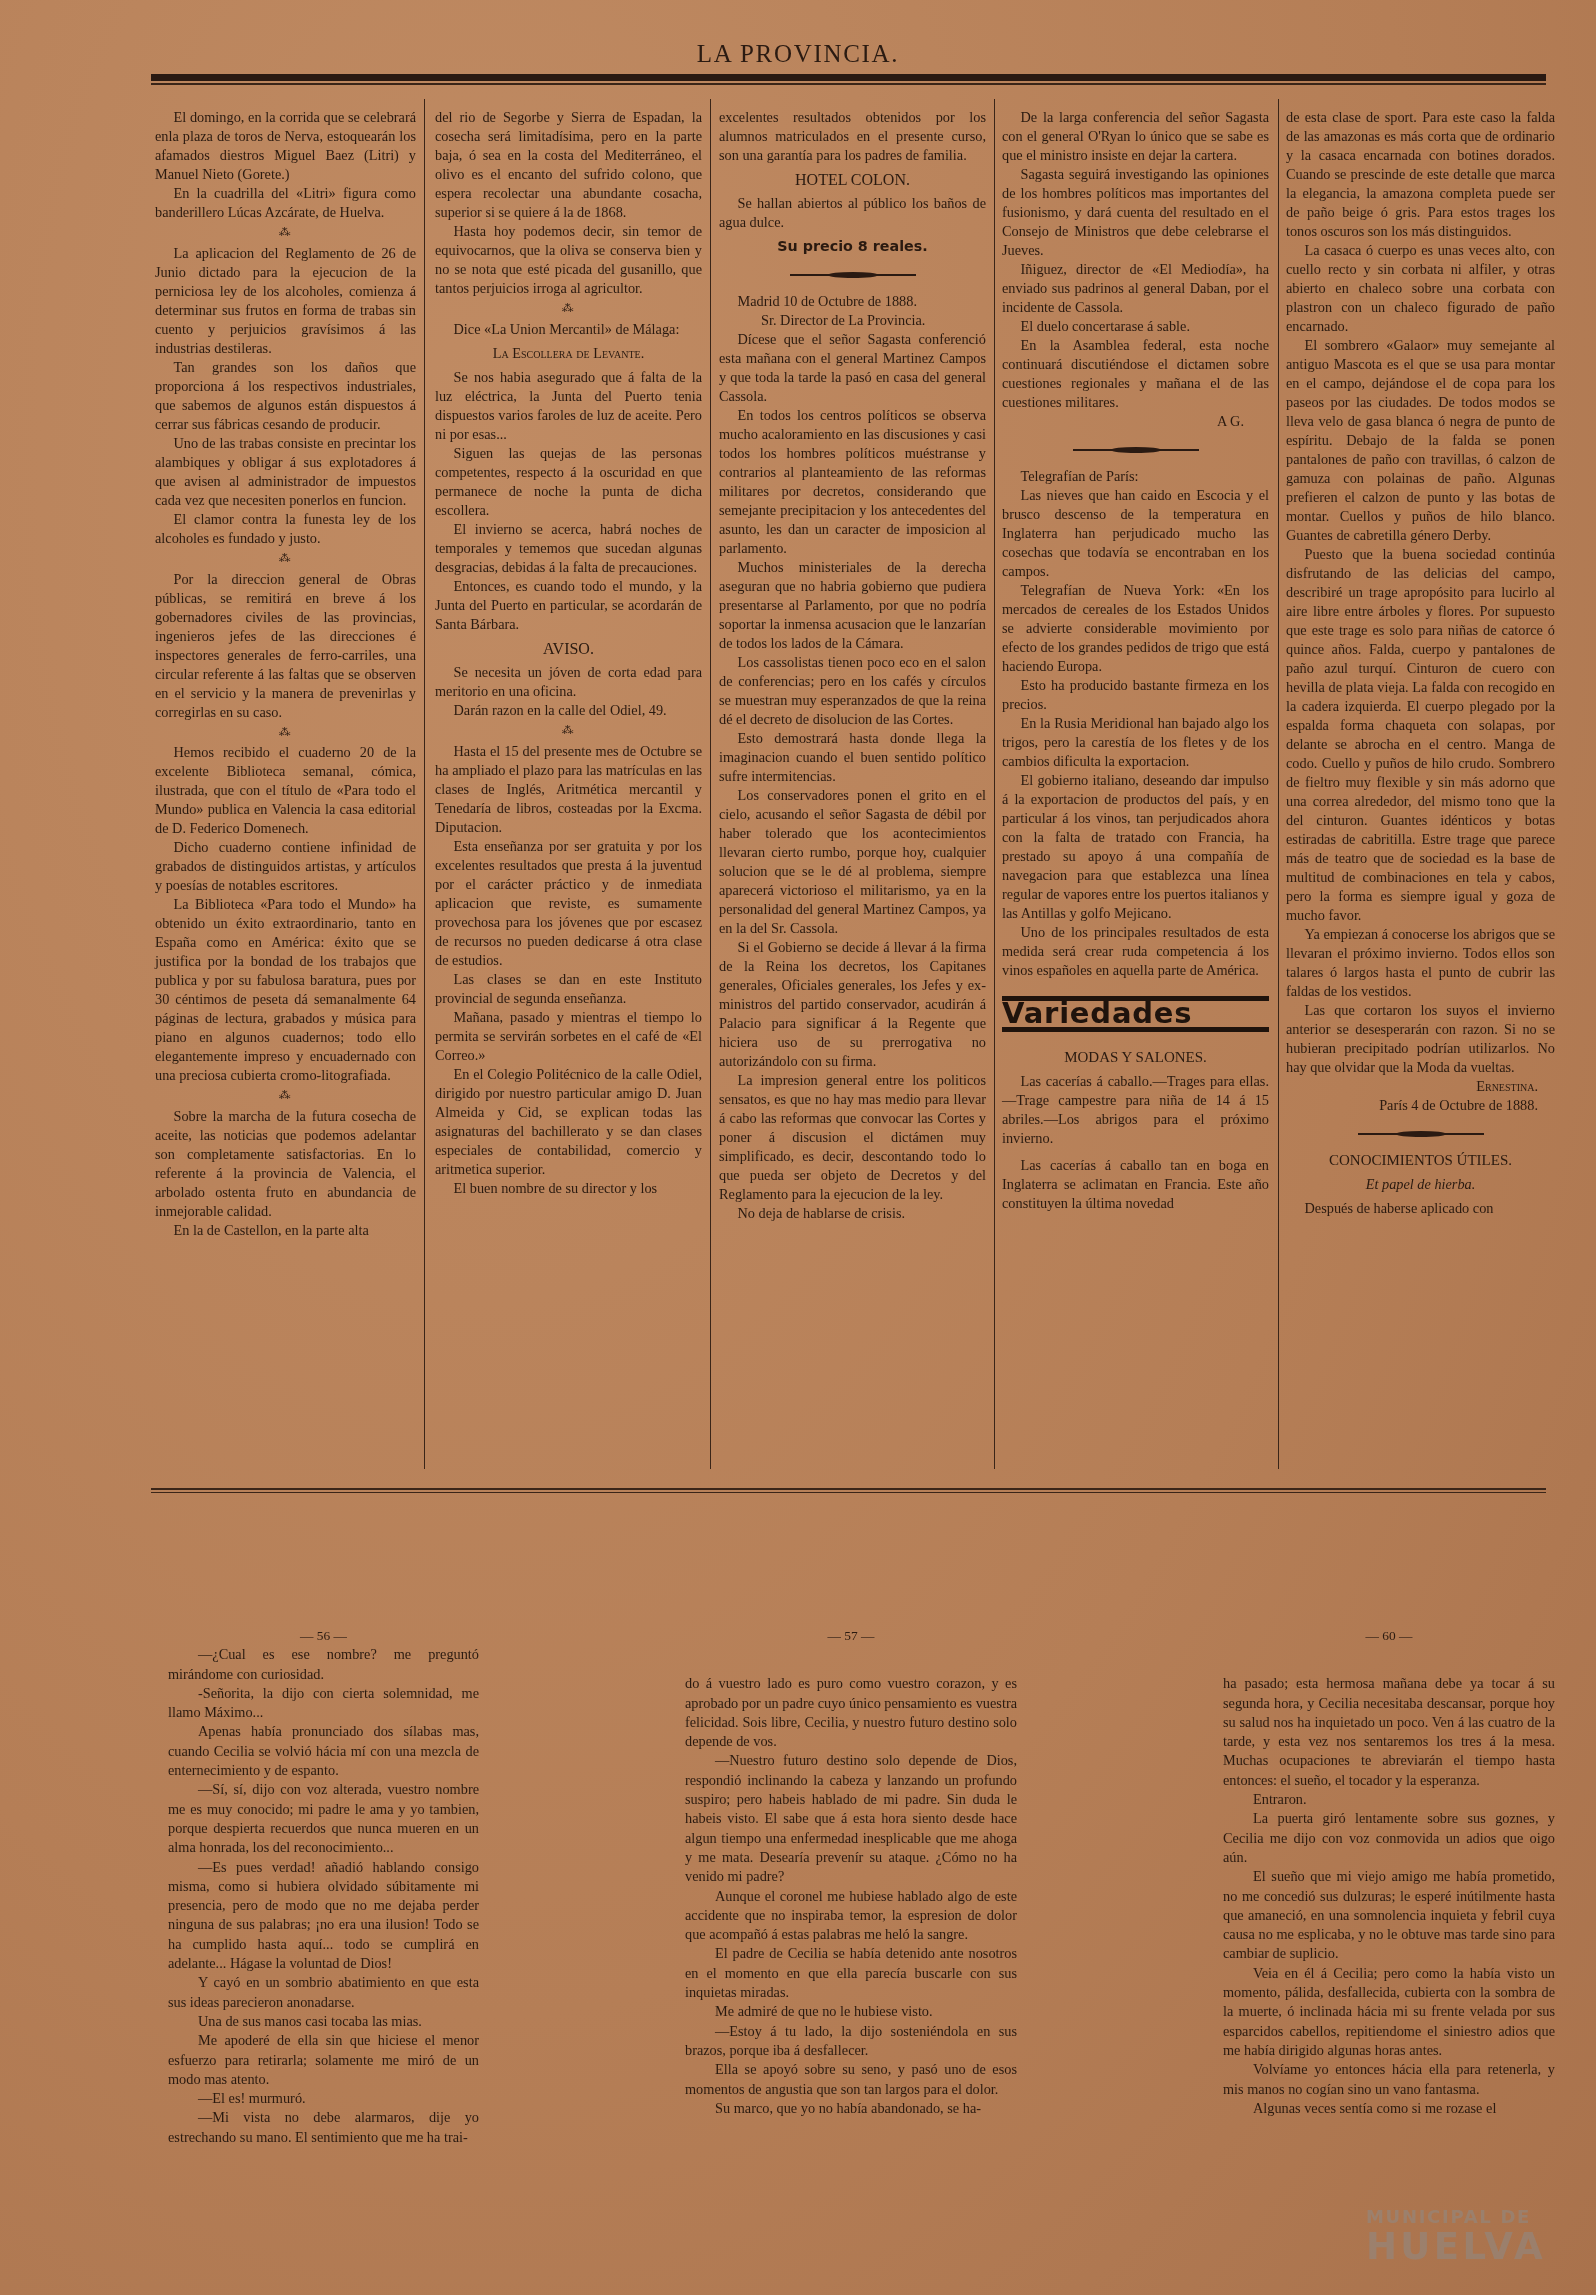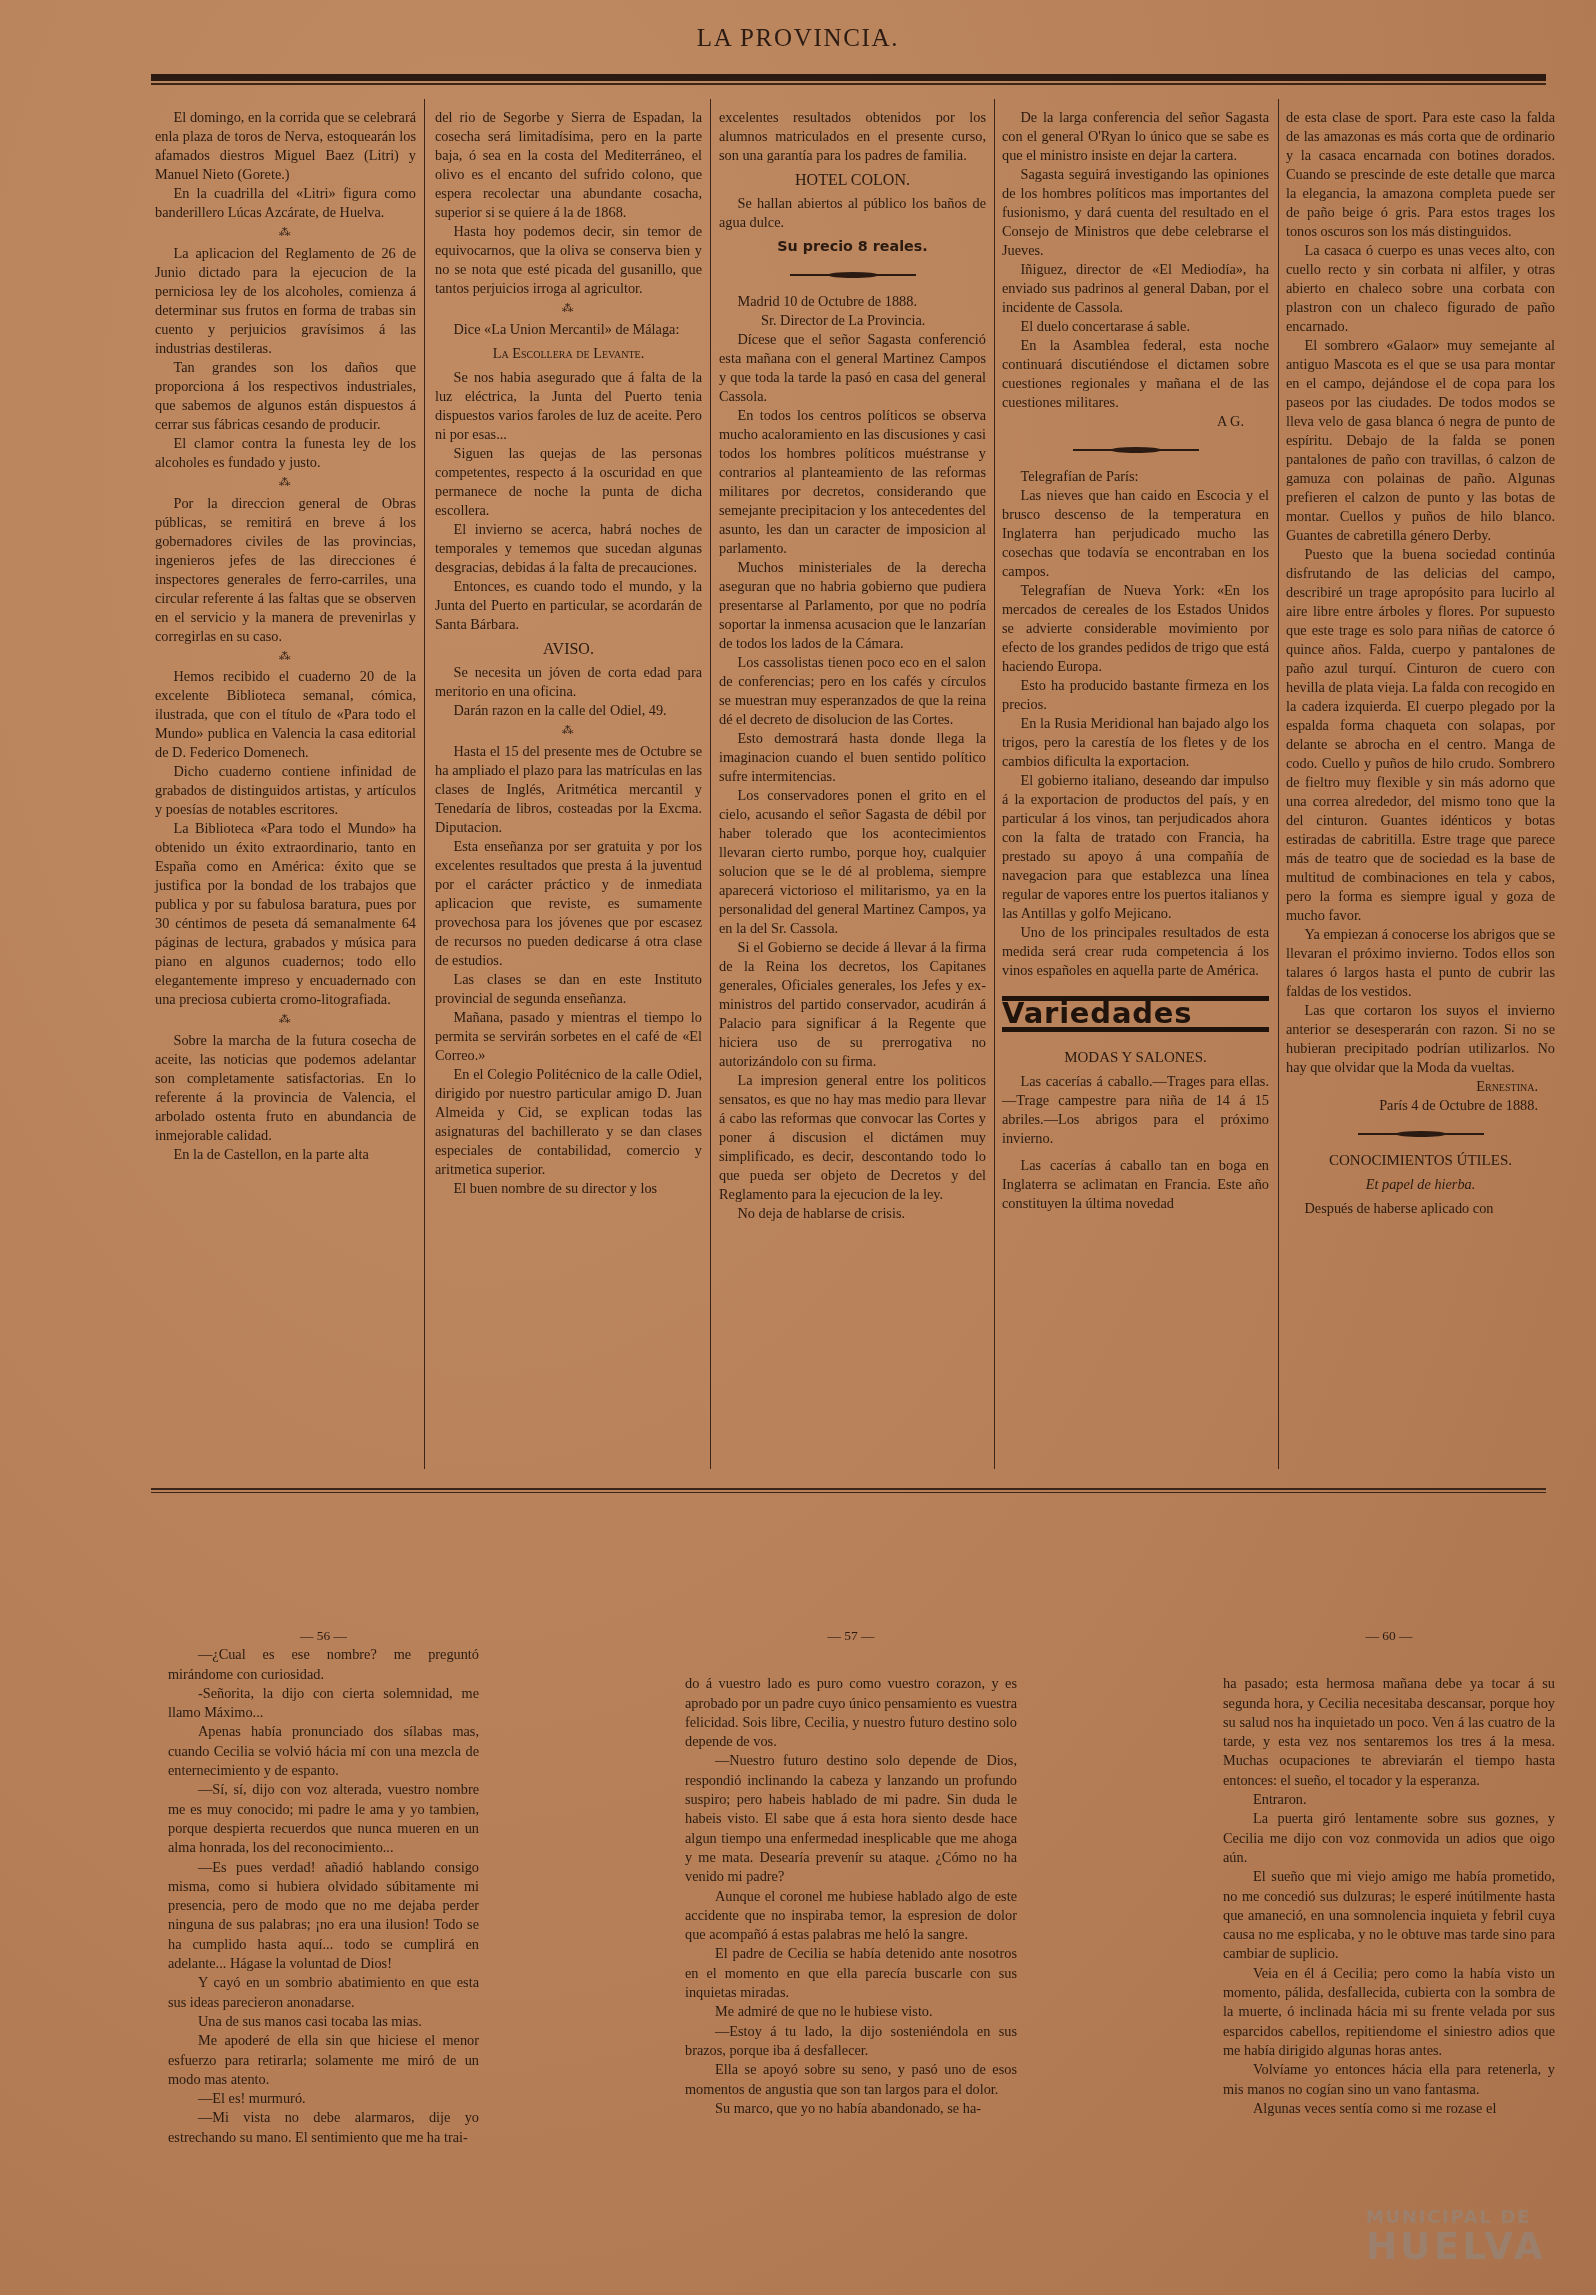--- a/index.html
+++ b/index.html
@@ -1,20 +1,20 @@
 <!DOCTYPE html>
 <html style="font-size:13.4px"><head>
 <meta charset="utf-8">
 <style>
   html,body{margin:0;padding:0;}
   body{width:1596px;height:2295px;background:#b9825a;position:relative;overflow:hidden;
     font-family:"Liberation Serif","DejaVu Serif",serif;color:#2a1a10;}
   .paper{position:absolute;inset:0;background:
     radial-gradient(ellipse at 30% 20%, #c08b63 0%, #b57e56 60%, #a9724c 100%);}
-  .masthead{position:absolute;top:24px;left:0;width:1596px;text-align:center;font-size:25px;letter-spacing:1.7px;color:#2b1b12;}
+  .masthead{position:absolute;top:40px;left:0;width:1596px;text-align:center;font-size:25px;letter-spacing:1.7px;color:#2b1b12;}
   .rule-top{position:absolute;top:74px;left:151px;width:1395px;height:6.7px;background:#2a1a12;}
   .rule-top2{position:absolute;top:83px;left:151px;width:1395px;height:1.7px;background:#3a2518;}
   .col{position:absolute;top:108px;font-size:14.3px;line-height:19px;text-align:justify;}
   .col p{margin:0;text-indent:18.5px;}
   .col p.ni{text-indent:0;}
   .vline{position:absolute;top:99px;width:0.8px;background:#3a2518;height:1370px;}
   .ctr{text-align:center;text-indent:0 !important;margin:5px 0 !important;}
   .sc{font-variant:small-caps;}
   .orn{text-align:center;margin:8.4px 0;}
   .orn span{display:inline-block;width:126px;height:1.7px;background:#2a1a12;vertical-align:middle;position:relative;}
@@ -47,20 +47,21 @@
 <div class="vline" style="left:710px"></div>
 <div class="vline" style="left:994px"></div>
 <div class="vline" style="left:1278px"></div>
 
 <div class="col" style="left:155px;width:261px">
   <p>El domingo, en la corrida que se celebrará enla plaza de toros de Nerva, estoquearán los afamados diestros Miguel Baez (Litri) y Manuel Nieto (Gorete.)</p>
   <p>En la cuadrilla del «Litri» figura como banderillero Lúcas Azcárate, de Huelva.</p>
   <p class="stars">⁂</p>
   <p>La aplicacion del Reglamento de 26 de Junio dictado para la ejecucion de la perniciosa ley de los alcoholes, comienza á determinar sus frutos en forma de trabas sin cuento y perjuicios gravísimos á las industrias destileras.</p>
   <p>Tan grandes son los daños que proporciona á los respectivos industriales, que sabemos de algunos están dispuestos á cerrar sus fábricas cesando de producir.</p>
+  <p>Uno de las trabas consiste en precintar los alambiques y obligar á sus explotadores á que avisen al administrador de impuestos cada vez que necesiten ponerlos en funcion.</p>
   <p>El clamor contra la funesta ley de los alcoholes es fundado y justo.</p>
   <p class="stars">⁂</p>
   <p>Por la direccion general de Obras públicas, se remitirá en breve á los gobernadores civiles de las provincias, ingenieros jefes de las direcciones é inspectores generales de ferro-carriles, una circular referente á las faltas que se observen en el servicio y la manera de prevenirlas y corregirlas en su caso.</p>
   <p class="stars">⁂</p>
   <p>Hemos recibido el cuaderno 20 de la excelente Biblioteca semanal, cómica, ilustrada, que con el título de «Para todo el Mundo» publica en Valencia la casa editorial de D. Federico Domenech.</p>
   <p>Dicho cuaderno contiene infinidad de grabados de distinguidos artistas, y artículos y poesías de notables escritores.</p>
   <p>La Biblioteca «Para todo el Mundo» ha obtenido un éxito extraordinario, tanto en España como en América: éxito que se justifica por la bondad de los trabajos que publica y por su fabulosa baratura, pues por 30 céntimos de peseta dá semanalmente 64 páginas de lectura, grabados y música para piano en algunos cuadernos; todo ello elegantemente impreso y encuadernado con una preciosa cubierta cromo-litografiada.</p>
   <p class="stars">⁂</p>
   <p>Sobre la marcha de la futura cosecha de aceite, las noticias que podemos adelantar son completamente satisfactorias. En lo referente á la provincia de Valencia, el arbolado ostenta fruto en abundancia de inmejorable calidad.</p>
   <p>En la de Castellon, en la parte alta</p>

